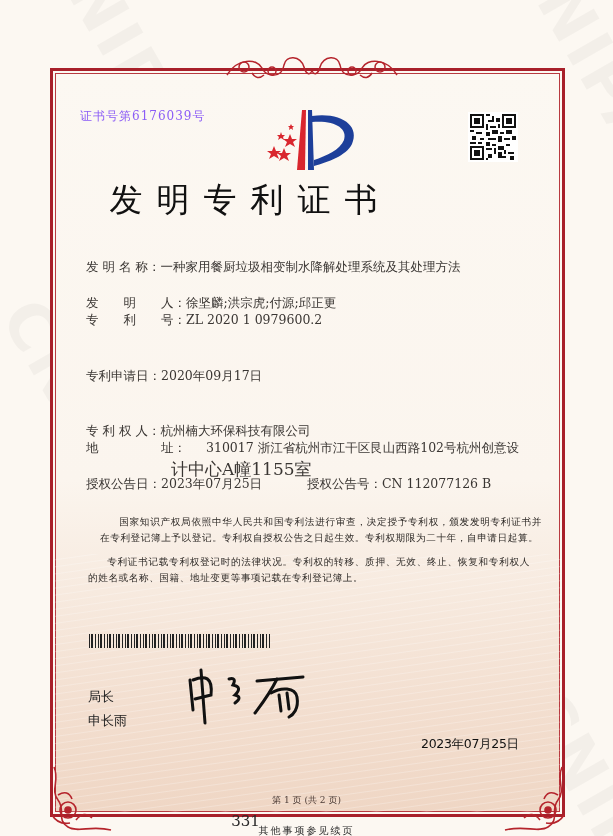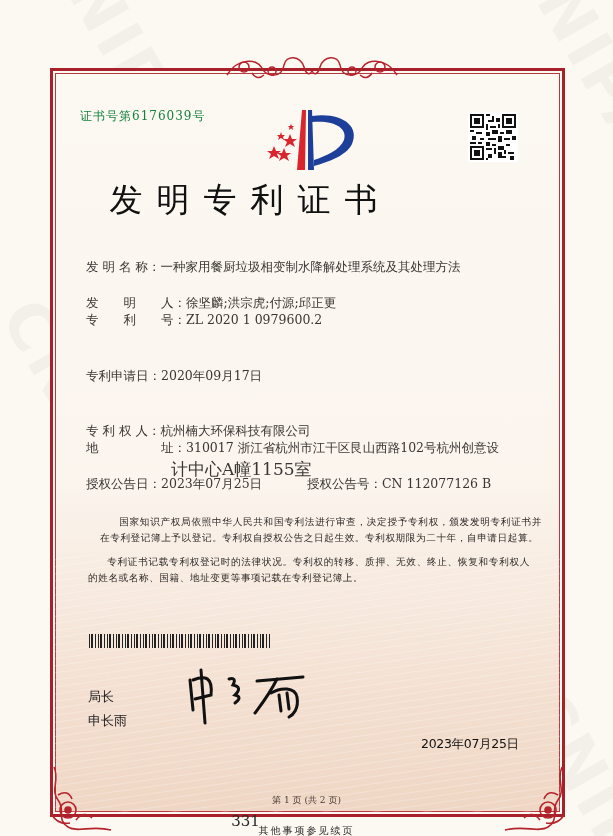--- a/index.html
+++ b/index.html
@@ -27,41 +27,41 @@
     pointer-events:none;
   }
   .ornament-top {
     position:absolute; left:222px; top:53px; width:180px; height:30px;
   }
   .corner { position:absolute; width:70px; height:70px; }
   .corner.bl { left:46px; top:765px; }
   .corner.br { left:500px; top:765px; transform:scaleX(-1); }
 
   .cert-no {
-    position:absolute; left:80px; top:108px; font-size:12px; letter-spacing:1px; color:#15803d;
+    position:absolute; left:80px; top:108px; font-size:12px; letter-spacing:1px; color:#8b5cf6;
   }
   .logo { position:absolute; left:262px; top:106px; width:100px; height:70px; }
   .qr {
     position:absolute; left:468px; top:112px; width:46px; height:46px;
     background:#fff; padding:2px;
   }
   .title {
     position:absolute; left:0; width:501px; top:178px; text-align:center;
     font-family:"DejaVu Sans", sans-serif; font-size:33px; letter-spacing:14px; color:#111;
     font-weight:normal;
   }
   .field { position:absolute; left:86px; font-size:12.5px; color:#3a3633; display:flex; white-space:nowrap; }
   .field .lbl { letter-spacing:0; }
   .field .val { }
   .f1 { top:259px; }
   .f2 { top:295px; }
   .f3 { top:312px; }
   .f4 { top:368px;align-items:flex-end; }
   .f5 { top:423px; }
-  .f6 { top:440px; }
+  .f6 { top:440px;gap:20px; }
   .f6b { position:absolute; left:171px; top:458px; font-size:17px; }
   .f7 { top:476px; }
   .f7b { position:absolute; left:307px; top:476px; font-size:12.5px; display:flex; }
   .para {
     position:absolute; left:88px; width:442px; font-size:9.6px; line-height:16px;
     color:#2e2a27; text-indent:2em; text-align:justify; letter-spacing:0.6px;
   }
   .p1 { top:502px; }
   .p2 { top:554px; }
   .barcode {

